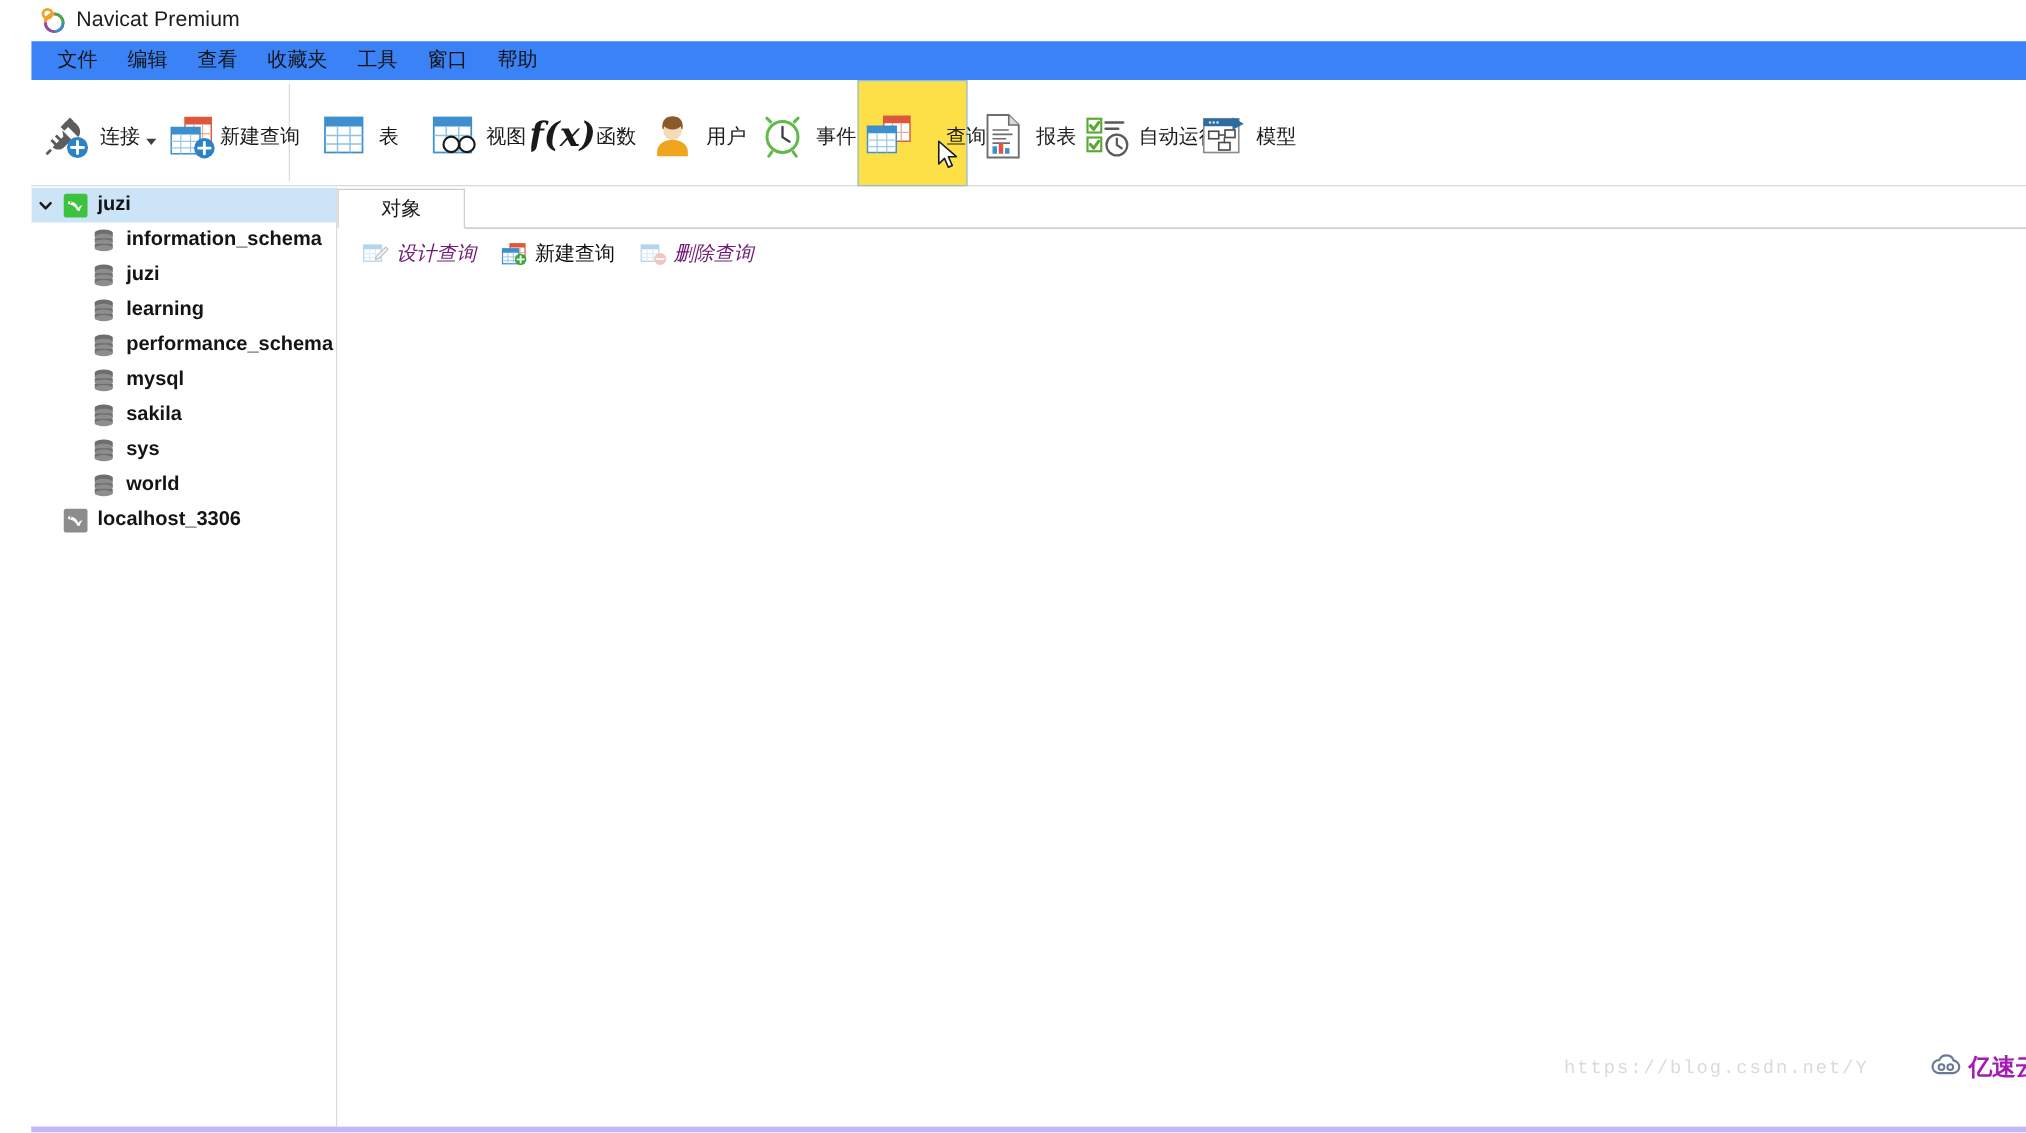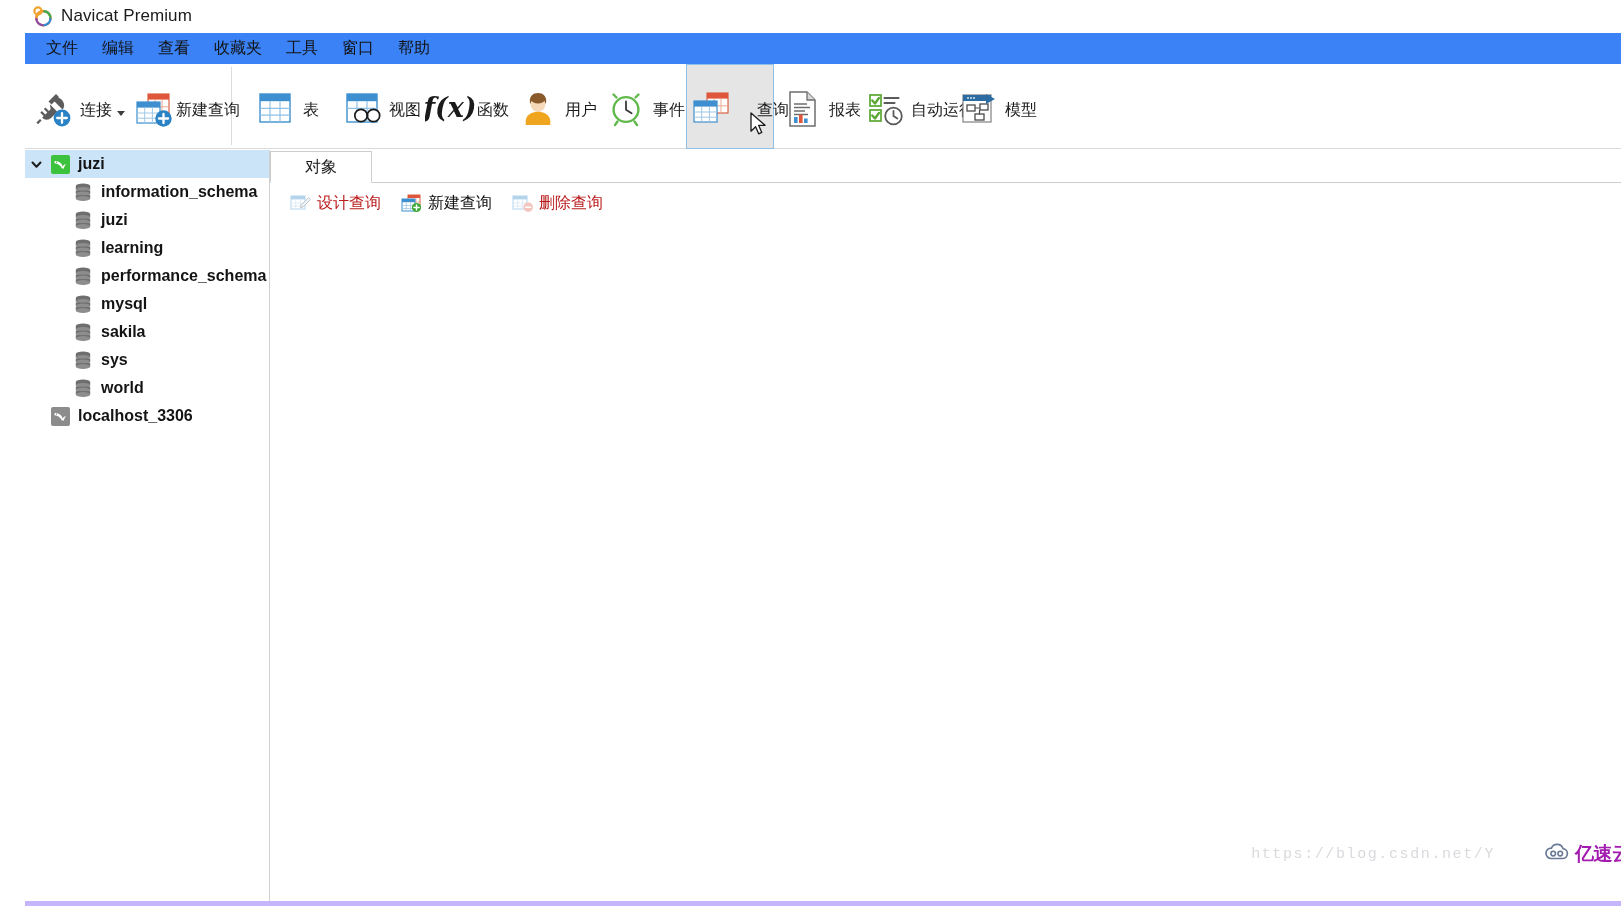--- a/index.html
+++ b/index.html
@@ -76,21 +76,21 @@
   .tb-btn .ico {
     height: 48px; width: 56px;
     display: flex; align-items: center; justify-content: center;
     margin-bottom: 2px;
   }
   .tb-btn .lbl {
     font-size: 16px; color: #1a1a1a;
     line-height: 20px; white-space: nowrap;
   }
   .tb-btn.selected {
-    background: #e5e5e5;
+    background: #fde047;
     border: 1px solid #8fbfe4;
     gap: 24px;
   }
   .tb-caret {
     width: 16px; height: 85px;
     display: flex; align-items: center; justify-content: center;
     padding-top: 14px;
   }
   .tb-caret i {
     display: block;
@@ -213,21 +213,21 @@
     color: #101010;
     cursor: default;
     border: 1px solid transparent;
     white-space: nowrap;
   }
   .act-btn .aico {
     width: 22px; height: 20px;
     margin-right: 5px;
     display: flex; align-items: center; justify-content: center;
   }
-  .act-btn.disabled { color: #b91c1c; }
+  .act-btn.disabled { color: #701a75; font-style: italic; }
   .act-btn.disabled .aico { opacity: .38; }
 
   .content-blank {
     position: absolute;
     left: 0; right: 0; top: 73px; bottom: 0;
     background: #ffffff;
   }
 
   
   .wm-url {

